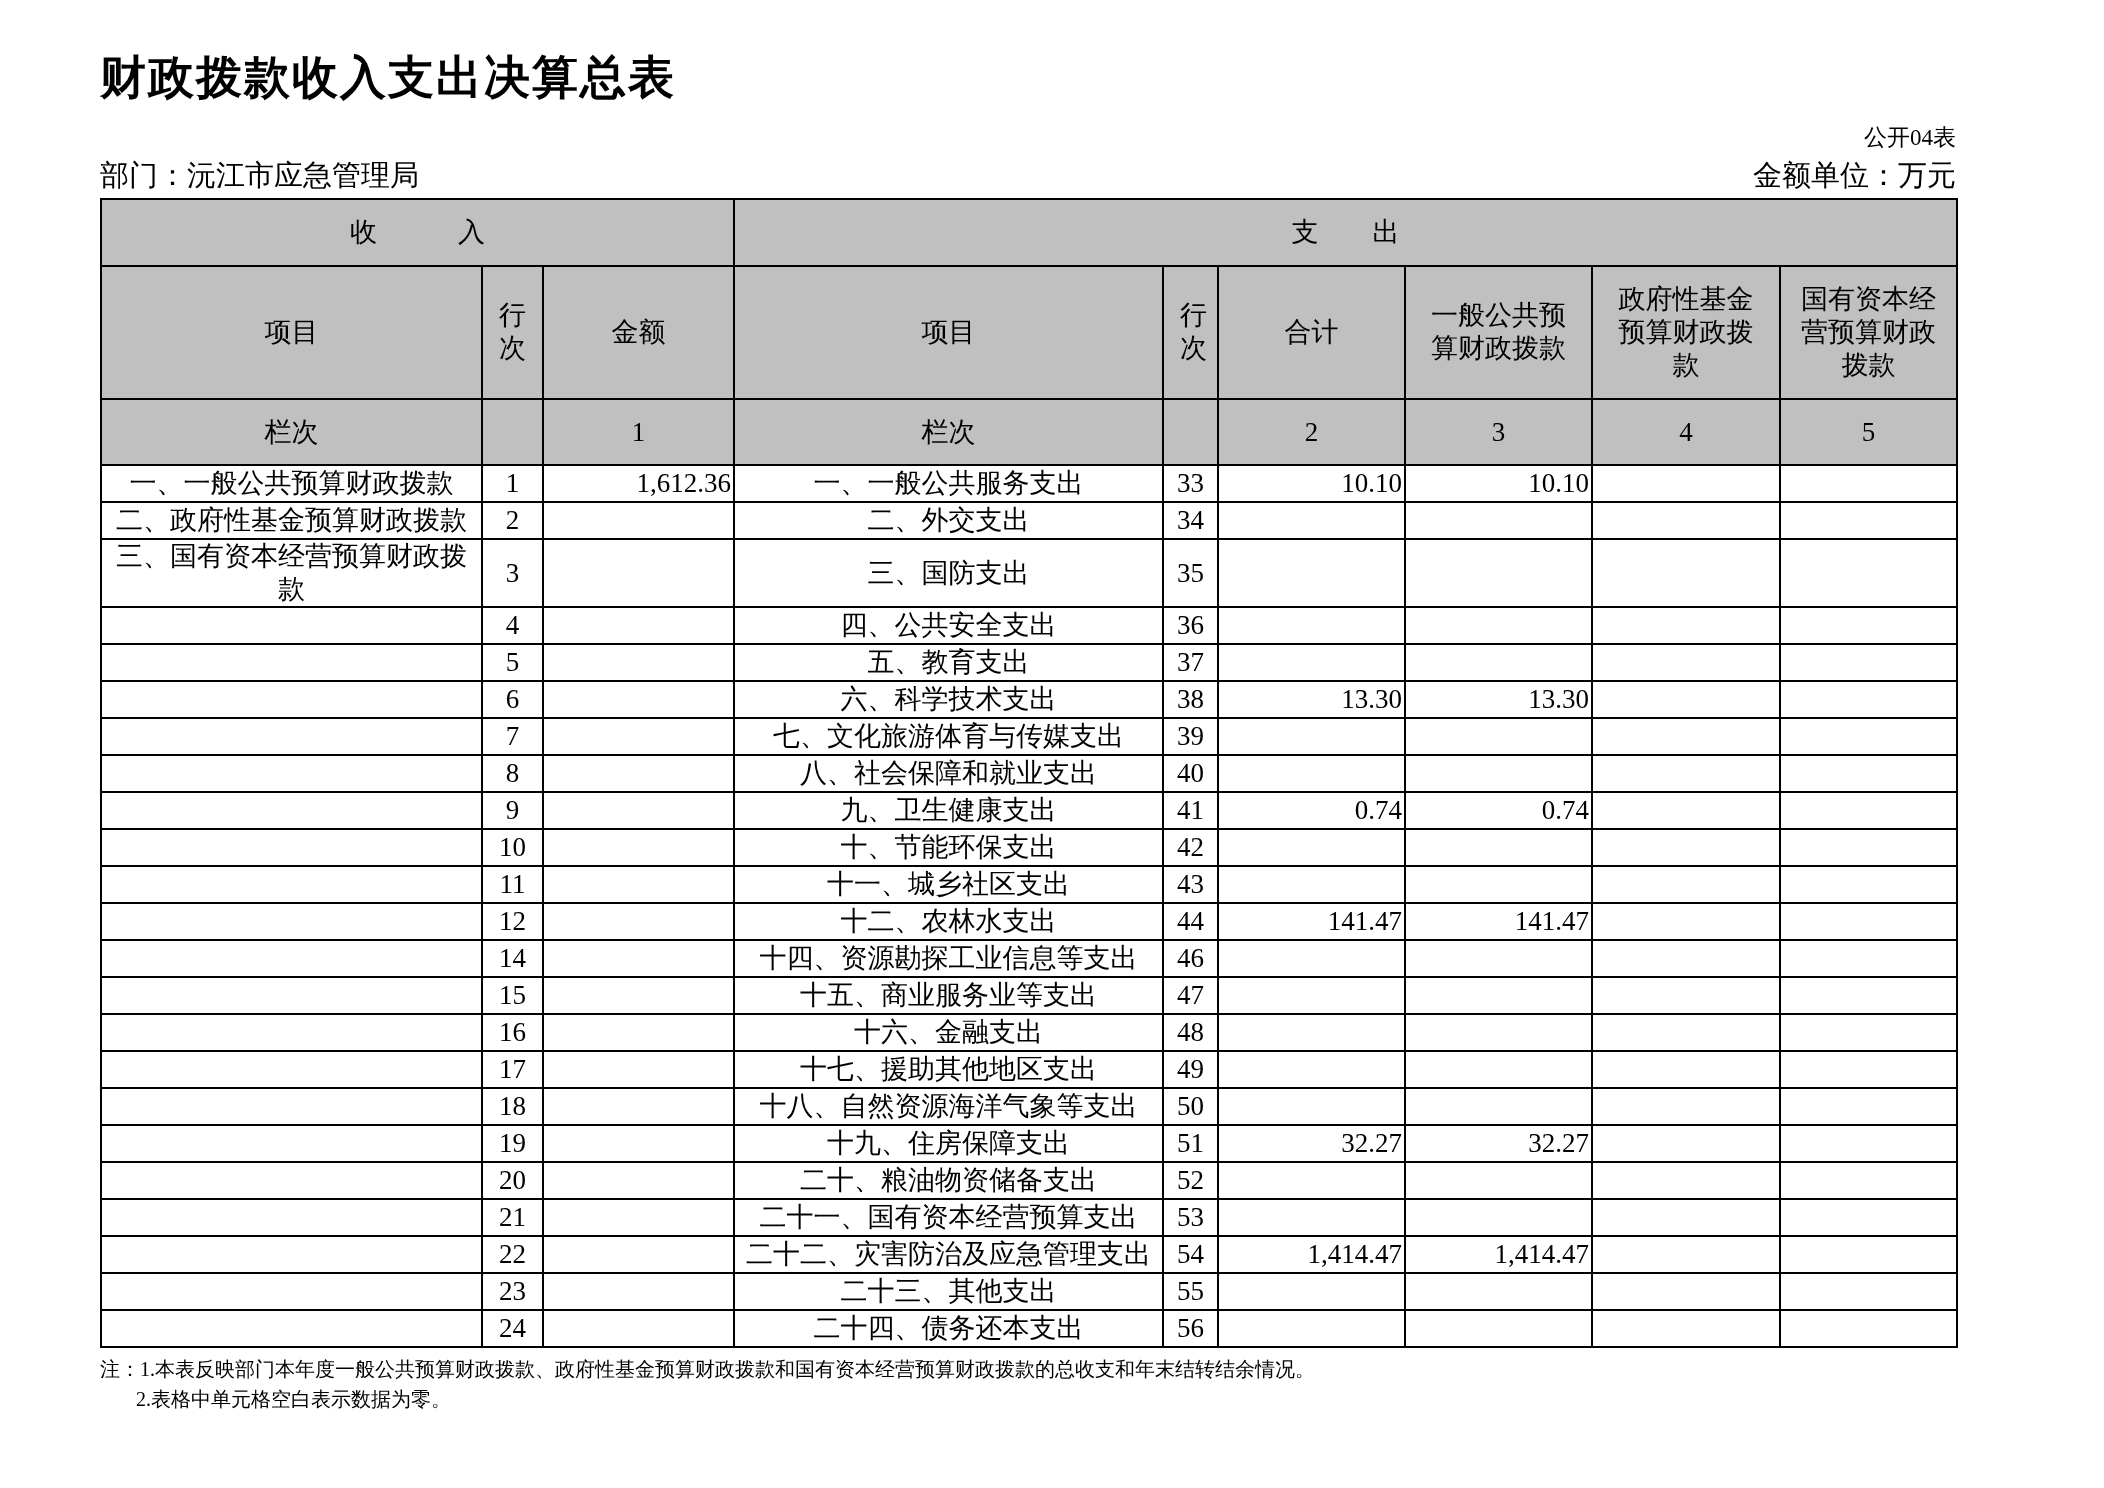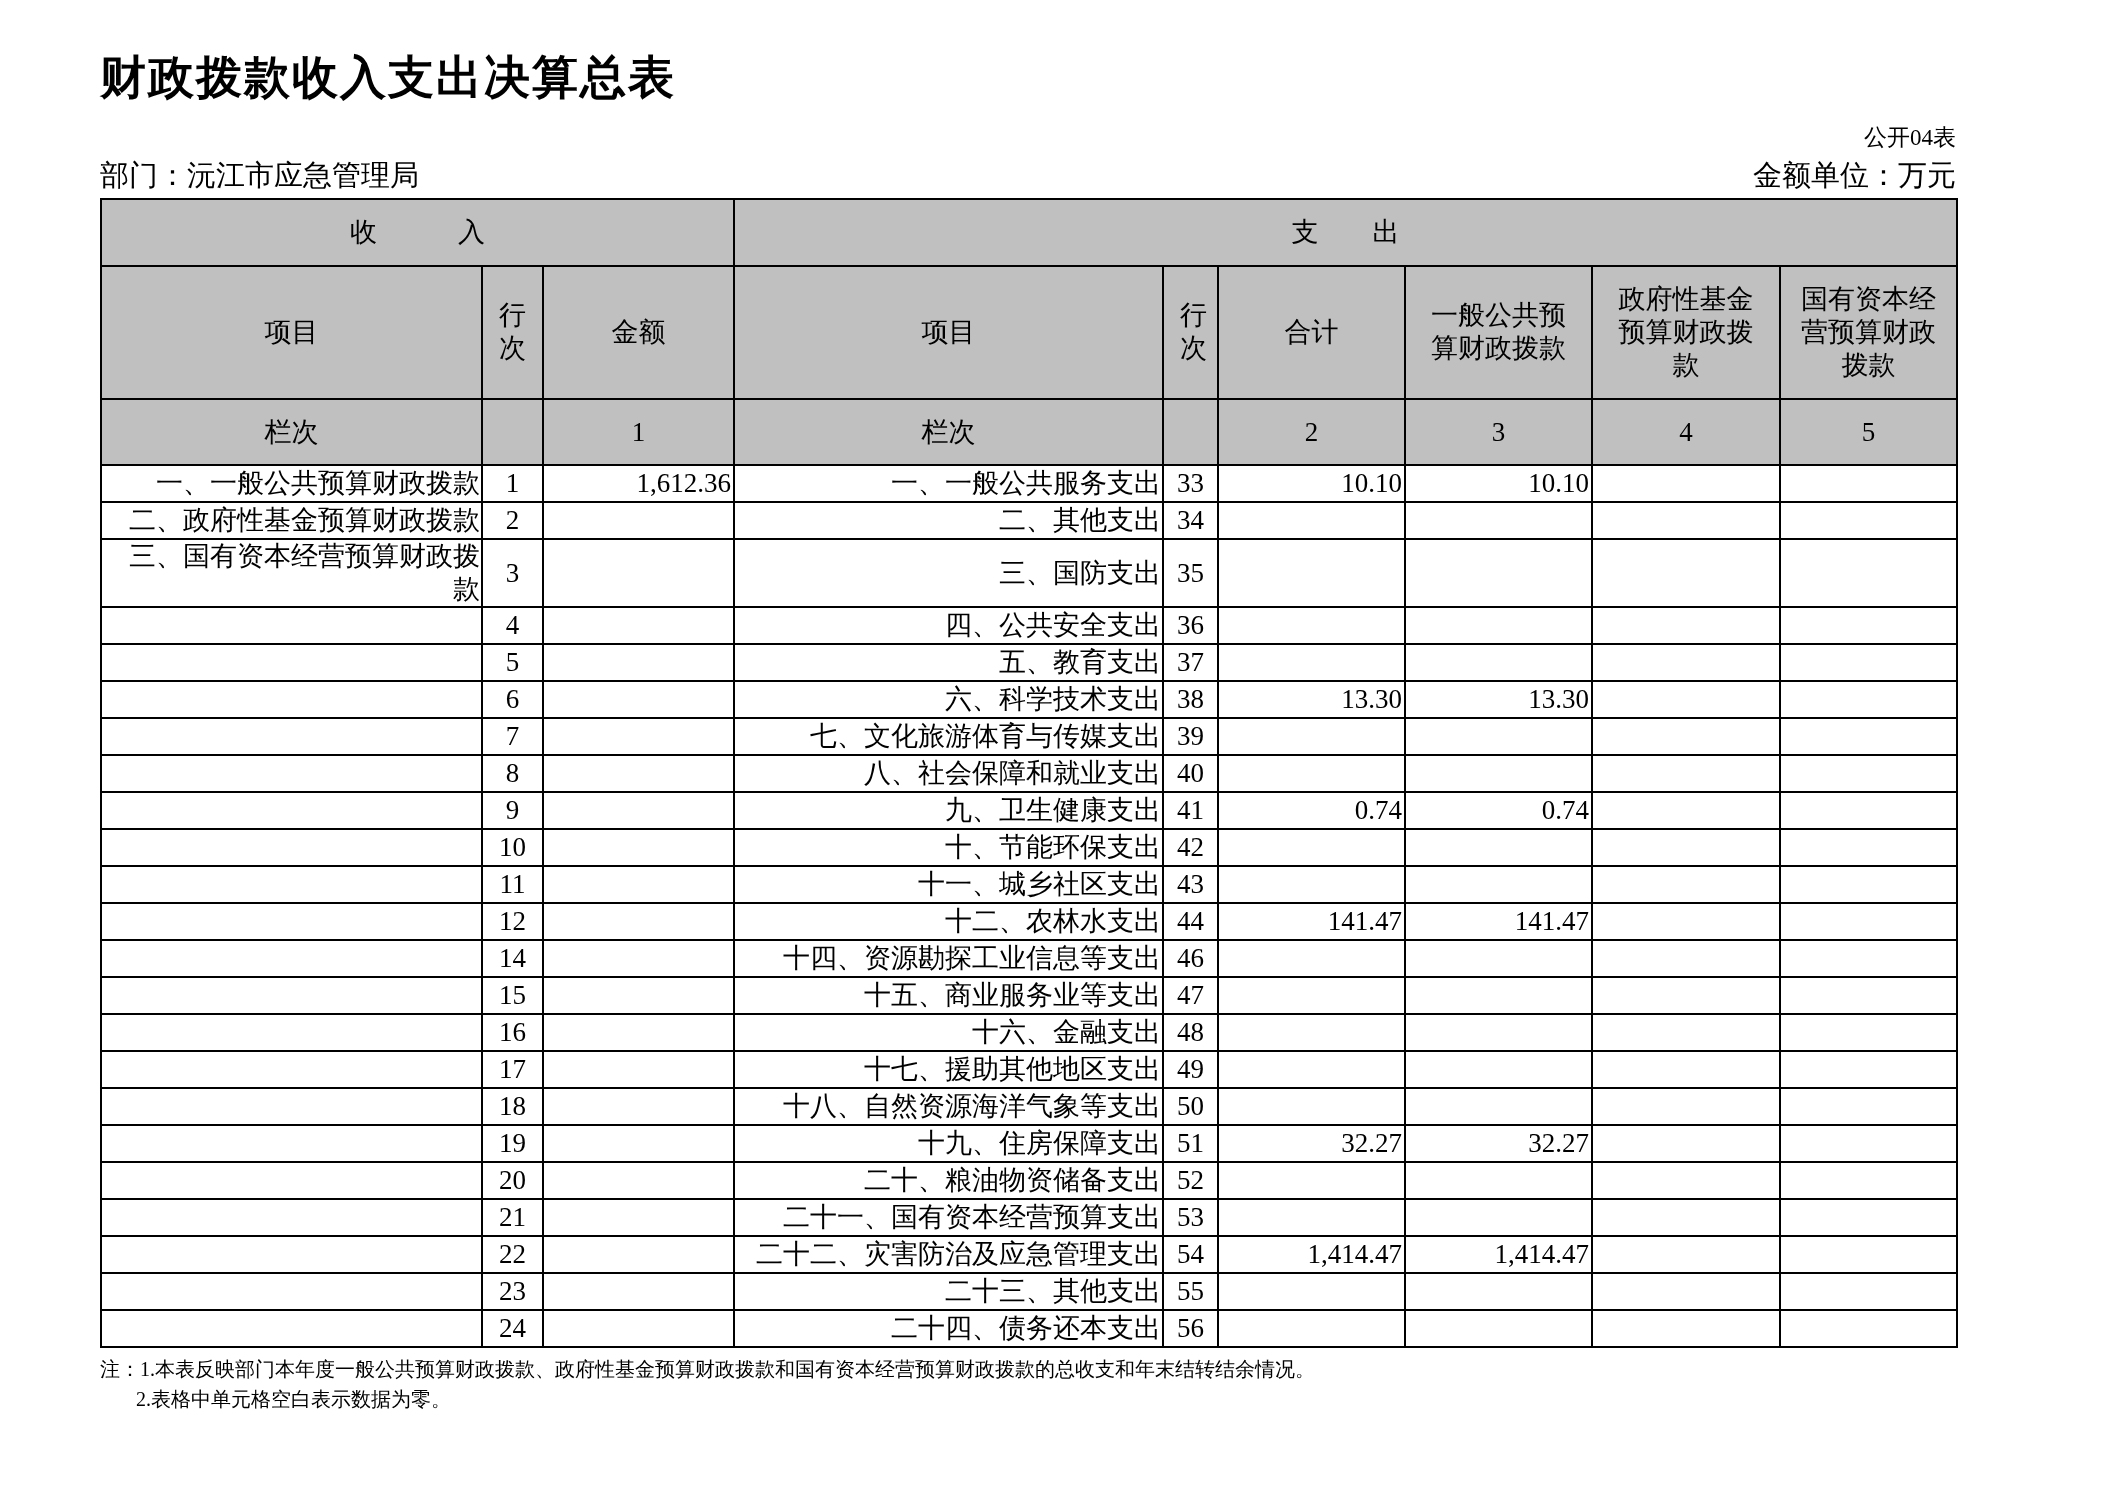--- a/index.html
+++ b/index.html
@@ -57,21 +57,21 @@
   table.fiscal thead th {
     background: #c0c0c0;
     font-weight: normal;
     text-align: center;
     padding: 16px;
   }
   tr.h1 { height: 54px; }
   tr.h2 { height: 70px; }
   tr.h3 { height: 51px; }
   tbody tr { height: 37px; }
-  td.c-item { text-align: right;  padding: 0 1px; word-break: break-all; }
+  td.c-item { text-align: center;  padding: 0 1px; word-break: break-all; }
   td.c-line { text-align: center; padding: 0; }
   td.c-num  { text-align: right; padding: 0 2px 0 0; }
   .notes {
     margin-top: 6px;
     font-size: 20px;
     line-height: 1.5;
   }
   .note-2 { padding-left: 36px; }
 </style>
 </head>
@@ -136,21 +136,21 @@
     <td class="c-num">10.10</td>
     <td class="c-num">10.10</td>
     <td class="c-num"></td>
     <td class="c-num"></td>
   </tr>
 
   <tr>
     <td class="c-item">二、政府性基金预算财政拨款</td>
     <td class="c-line">2</td>
     <td class="c-num"></td>
-    <td class="c-item">二、其他支出</td>
+    <td class="c-item">二、外交支出</td>
     <td class="c-line">34</td>
     <td class="c-num"></td>
     <td class="c-num"></td>
     <td class="c-num"></td>
     <td class="c-num"></td>
   </tr>
 
   <tr>
     <td class="c-item">三、国有资本经营预算财政拨款</td>
     <td class="c-line">3</td>

